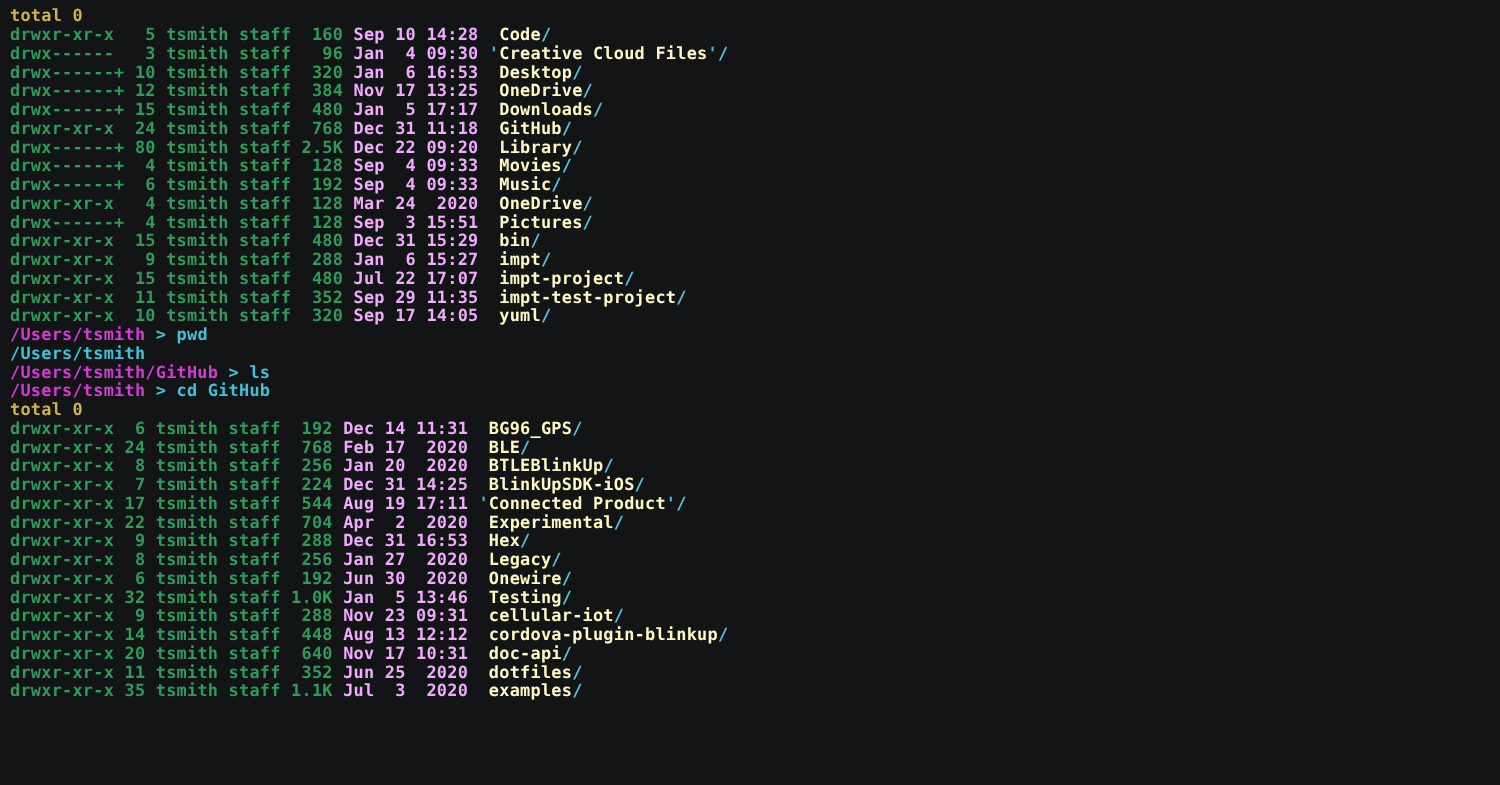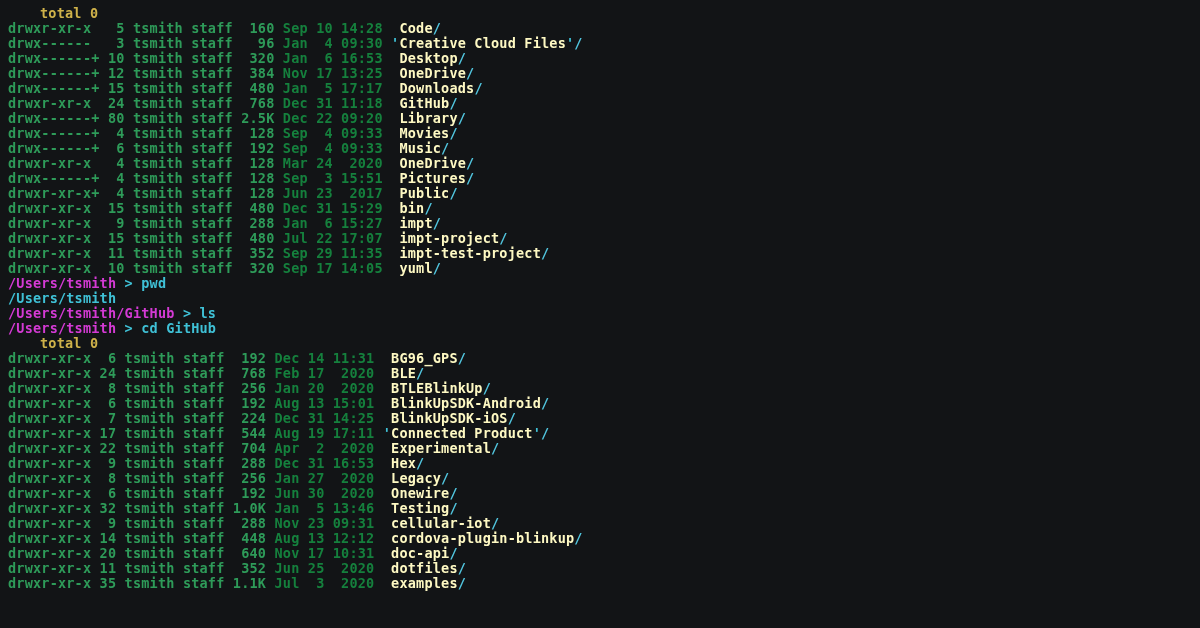--- a/index.html
+++ b/index.html
@@ -18,25 +18,25 @@
     padding: 6px 8px 0 8px;
     letter-spacing: 0.2px;
     font-weight: 600;
   }
   .row { white-space: pre; }
   .perm   { color: #2e9b59; }
   .links  { color: #2e9b59; }
   .user   { color: #2e9b59; margin-top: 38px; }
   .group  { color: #2e9b59; }
   .size   { color: #2e9b59; }
-  .date   { color: #15803d; text-align: right; }
+  .date   { color: #f0abfc; text-align: right; }
   .name   { color: #fef9c3; }
   .quote  { color: #3fc1d6; }
   .slash  { color: #52c7e0; }
-  .total  { color: #cfb24a; margin-left: 32px; }
+  .total  { color: #cfb24a; }
   .prompt-path { color: #d43ad4; }
   .prompt-sep  { color: #3fc1d6; }
   .prompt-cmd  { color: #3fc1d6; }
   .output { color: #3fc1d6; }
 </style>
 </head>
 <body>
 
 <div class="terminal" id="term">
     <div class="row"><span class="total">total 0</span></div>
@@ -44,35 +44,33 @@
     <div class="row"><span class="perm">drwx------   </span><span class="links">3 </span><span class="user">tsmith </span><span class="group">staff   </span><span class="size">96 </span><span class="date">Jan  4 09:30 </span><span class="quote">'</span><span class="name">Creative Cloud Files</span><span class="quote">'</span><span class="slash">/</span></div>
     <div class="row"><span class="perm">drwx------+ </span><span class="links">10 </span><span class="user">tsmith </span><span class="group">staff  </span><span class="size">320 </span><span class="date">Jan  6 16:53  </span><span class="name">Desktop</span><span class="slash">/</span></div>
     <div class="row"><span class="perm">drwx------+ </span><span class="links">12 </span><span class="user">tsmith </span><span class="group">staff  </span><span class="size">384 </span><span class="date">Nov 17 13:25  </span><span class="name">OneDrive</span><span class="slash">/</span></div>
     <div class="row"><span class="perm">drwx------+ </span><span class="links">15 </span><span class="user">tsmith </span><span class="group">staff  </span><span class="size">480 </span><span class="date">Jan  5 17:17  </span><span class="name">Downloads</span><span class="slash">/</span></div>
     <div class="row"><span class="perm">drwxr-xr-x  </span><span class="links">24 </span><span class="user">tsmith </span><span class="group">staff  </span><span class="size">768 </span><span class="date">Dec 31 11:18  </span><span class="name">GitHub</span><span class="slash">/</span></div>
     <div class="row"><span class="perm">drwx------+ </span><span class="links">80 </span><span class="user">tsmith </span><span class="group">staff </span><span class="size">2.5K </span><span class="date">Dec 22 09:20  </span><span class="name">Library</span><span class="slash">/</span></div>
     <div class="row"><span class="perm">drwx------+  </span><span class="links">4 </span><span class="user">tsmith </span><span class="group">staff  </span><span class="size">128 </span><span class="date">Sep  4 09:33  </span><span class="name">Movies</span><span class="slash">/</span></div>
     <div class="row"><span class="perm">drwx------+  </span><span class="links">6 </span><span class="user">tsmith </span><span class="group">staff  </span><span class="size">192 </span><span class="date">Sep  4 09:33  </span><span class="name">Music</span><span class="slash">/</span></div>
     <div class="row"><span class="perm">drwxr-xr-x   </span><span class="links">4 </span><span class="user">tsmith </span><span class="group">staff  </span><span class="size">128 </span><span class="date">Mar 24  2020  </span><span class="name">OneDrive</span><span class="slash">/</span></div>
     <div class="row"><span class="perm">drwx------+  </span><span class="links">4 </span><span class="user">tsmith </span><span class="group">staff  </span><span class="size">128 </span><span class="date">Sep  3 15:51  </span><span class="name">Pictures</span><span class="slash">/</span></div>
-    <div class="row"><span class="perm">drwxr-xr-x+  </span><span class="links">4 </span><span class="user">tsmith </span><span class="group">staff  </span><span class="size">128 </span><span class="date">Jun 23  2017  </span><span class="name">Public</span><span class="slash">/</span></div>
     <div class="row"><span class="perm">drwxr-xr-x  </span><span class="links">15 </span><span class="user">tsmith </span><span class="group">staff  </span><span class="size">480 </span><span class="date">Dec 31 15:29  </span><span class="name">bin</span><span class="slash">/</span></div>
     <div class="row"><span class="perm">drwxr-xr-x   </span><span class="links">9 </span><span class="user">tsmith </span><span class="group">staff  </span><span class="size">288 </span><span class="date">Jan  6 15:27  </span><span class="name">impt</span><span class="slash">/</span></div>
     <div class="row"><span class="perm">drwxr-xr-x  </span><span class="links">15 </span><span class="user">tsmith </span><span class="group">staff  </span><span class="size">480 </span><span class="date">Jul 22 17:07  </span><span class="name">impt-project</span><span class="slash">/</span></div>
     <div class="row"><span class="perm">drwxr-xr-x  </span><span class="links">11 </span><span class="user">tsmith </span><span class="group">staff  </span><span class="size">352 </span><span class="date">Sep 29 11:35  </span><span class="name">impt-test-project</span><span class="slash">/</span></div>
     <div class="row"><span class="perm">drwxr-xr-x  </span><span class="links">10 </span><span class="user">tsmith </span><span class="group">staff  </span><span class="size">320 </span><span class="date">Sep 17 14:05  </span><span class="name">yuml</span><span class="slash">/</span></div>
     <div class="row"><span class="prompt-path">/Users/tsmith </span><span class="prompt-sep">&gt; </span><span class="prompt-cmd">pwd</span></div>
     <div class="row"><span class="output">/Users/tsmith</span></div>
     <div class="row"><span class="prompt-path">/Users/tsmith/GitHub </span><span class="prompt-sep">&gt; </span><span class="prompt-cmd">ls</span></div>
     <div class="row"><span class="prompt-path">/Users/tsmith </span><span class="prompt-sep">&gt; </span><span class="prompt-cmd">cd GitHub</span></div>
     <div class="row"><span class="total">total 0</span></div>
     <div class="row"><span class="perm">drwxr-xr-x  </span><span class="links">6 </span><span class="user">tsmith </span><span class="group">staff  </span><span class="size">192 </span><span class="date">Dec 14 11:31  </span><span class="name">BG96_GPS</span><span class="slash">/</span></div>
     <div class="row"><span class="perm">drwxr-xr-x </span><span class="links">24 </span><span class="user">tsmith </span><span class="group">staff  </span><span class="size">768 </span><span class="date">Feb 17  2020  </span><span class="name">BLE</span><span class="slash">/</span></div>
     <div class="row"><span class="perm">drwxr-xr-x  </span><span class="links">8 </span><span class="user">tsmith </span><span class="group">staff  </span><span class="size">256 </span><span class="date">Jan 20  2020  </span><span class="name">BTLEBlinkUp</span><span class="slash">/</span></div>
-    <div class="row"><span class="perm">drwxr-xr-x  </span><span class="links">6 </span><span class="user">tsmith </span><span class="group">staff  </span><span class="size">192 </span><span class="date">Aug 13 15:01  </span><span class="name">BlinkUpSDK-Android</span><span class="slash">/</span></div>
     <div class="row"><span class="perm">drwxr-xr-x  </span><span class="links">7 </span><span class="user">tsmith </span><span class="group">staff  </span><span class="size">224 </span><span class="date">Dec 31 14:25  </span><span class="name">BlinkUpSDK-iOS</span><span class="slash">/</span></div>
     <div class="row"><span class="perm">drwxr-xr-x </span><span class="links">17 </span><span class="user">tsmith </span><span class="group">staff  </span><span class="size">544 </span><span class="date">Aug 19 17:11 </span><span class="quote">'</span><span class="name">Connected Product</span><span class="quote">'</span><span class="slash">/</span></div>
     <div class="row"><span class="perm">drwxr-xr-x </span><span class="links">22 </span><span class="user">tsmith </span><span class="group">staff  </span><span class="size">704 </span><span class="date">Apr  2  2020  </span><span class="name">Experimental</span><span class="slash">/</span></div>
     <div class="row"><span class="perm">drwxr-xr-x  </span><span class="links">9 </span><span class="user">tsmith </span><span class="group">staff  </span><span class="size">288 </span><span class="date">Dec 31 16:53  </span><span class="name">Hex</span><span class="slash">/</span></div>
     <div class="row"><span class="perm">drwxr-xr-x  </span><span class="links">8 </span><span class="user">tsmith </span><span class="group">staff  </span><span class="size">256 </span><span class="date">Jan 27  2020  </span><span class="name">Legacy</span><span class="slash">/</span></div>
     <div class="row"><span class="perm">drwxr-xr-x  </span><span class="links">6 </span><span class="user">tsmith </span><span class="group">staff  </span><span class="size">192 </span><span class="date">Jun 30  2020  </span><span class="name">Onewire</span><span class="slash">/</span></div>
     <div class="row"><span class="perm">drwxr-xr-x </span><span class="links">32 </span><span class="user">tsmith </span><span class="group">staff </span><span class="size">1.0K </span><span class="date">Jan  5 13:46  </span><span class="name">Testing</span><span class="slash">/</span></div>
     <div class="row"><span class="perm">drwxr-xr-x  </span><span class="links">9 </span><span class="user">tsmith </span><span class="group">staff  </span><span class="size">288 </span><span class="date">Nov 23 09:31  </span><span class="name">cellular-iot</span><span class="slash">/</span></div>
     <div class="row"><span class="perm">drwxr-xr-x </span><span class="links">14 </span><span class="user">tsmith </span><span class="group">staff  </span><span class="size">448 </span><span class="date">Aug 13 12:12  </span><span class="name">cordova-plugin-blinkup</span><span class="slash">/</span></div>
     <div class="row"><span class="perm">drwxr-xr-x </span><span class="links">20 </span><span class="user">tsmith </span><span class="group">staff  </span><span class="size">640 </span><span class="date">Nov 17 10:31  </span><span class="name">doc-api</span><span class="slash">/</span></div>

